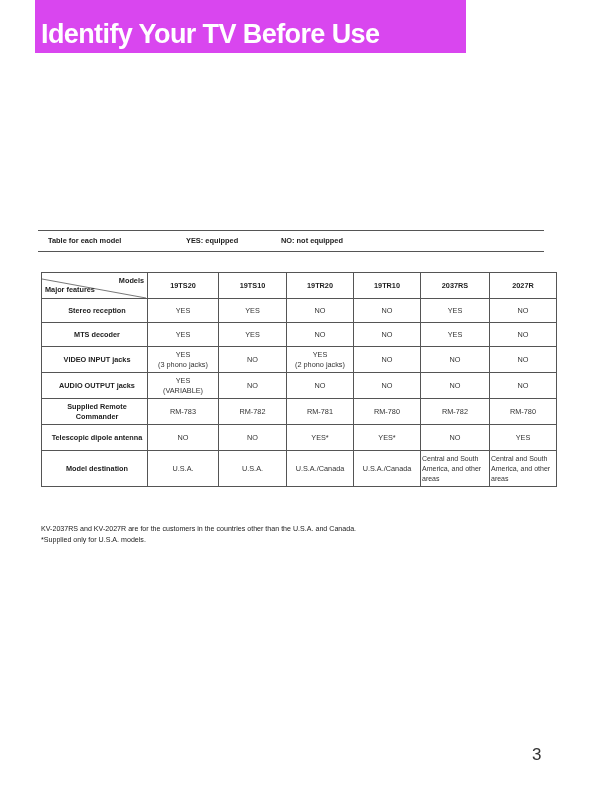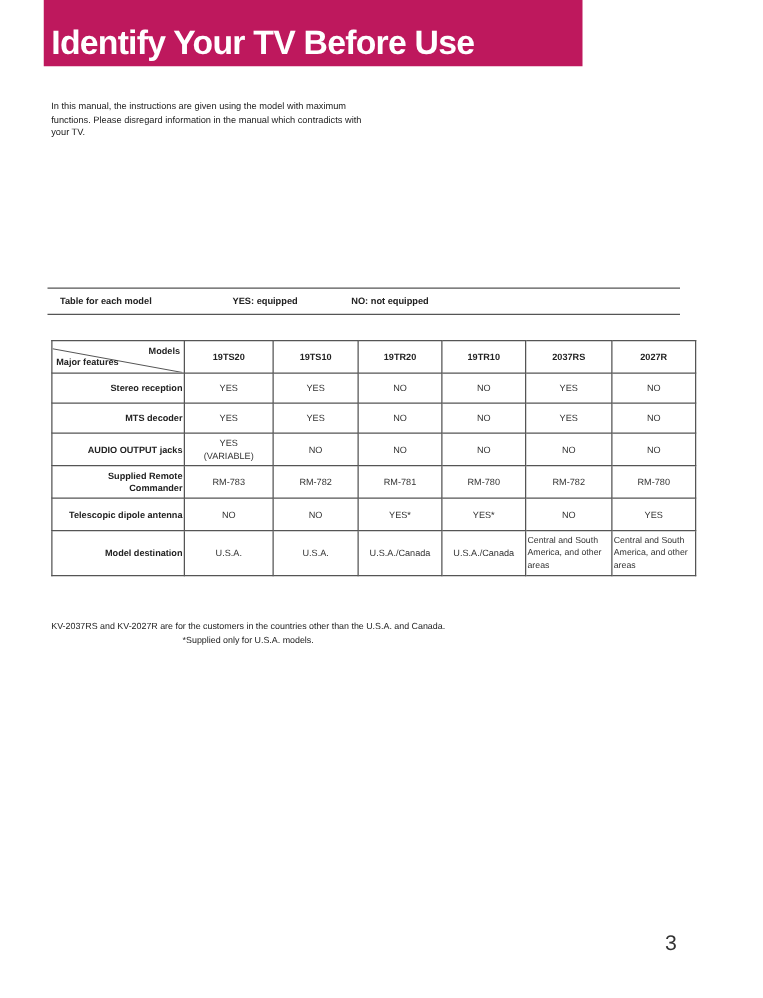--- a/index.html
+++ b/index.html
@@ -1,52 +1,51 @@
 <!DOCTYPE html>
 <html><head>
   <meta charset="utf-8">
   <style>
     html, body { margin: 0; padding: 0; background: #ffffff; }
     body { width: 610px; height: 798px; position: relative; overflow: hidden;
            font-family: "Liberation Sans", sans-serif; color: #1a1a1a; }
     .title-bar { position: absolute; left: 35px; top: 0; width: 431px; height: 53px;
-                 background: #be185d; }
+                 background: #d946ef; }
     .title-bar h1 { position: absolute; left: 6px; bottom: 3px; margin: 0; color: #fff;
                     font-family: "Liberation Sans", sans-serif; font-weight: bold;
                     font-size: 27px; letter-spacing: -0.6px; }
     .intro { position: absolute; left: 41px; top: 80px; width: 250px; font-size: 7.4px;
              line-height: 10.6px; color: #222; }
     .intro p { margin: 0 0 7px 0; }
     .intro .bold { font-weight: bold; margin-bottom: 0; font-size: 7.8px; }
     .legend-band { position: absolute; left: 38px; top: 230px; width: 506px; height: 20px;
                    border-top: 1px solid #555; border-bottom: 1px solid #555; }
     .legend-band span { position: absolute; top: 5px; font-size: 7.4px; font-weight: bold; color: #222; }
     table { position: absolute; left: 41px; top: 272px; border-collapse: collapse;
             font-size: 7.3px; color: #222; }
     td, th { border: 1px solid #555; text-align: center; vertical-align: middle;
              padding: 0 1px; line-height: 10px; }
     th { font-weight: bold; height: 25px; }
-    td.feat { text-align: right; font-weight: bold; padding-left: 6px; width: 98px; }
+    td.feat { text-align: center; font-weight: bold; padding-left: 6px; width: 98px; }
     td.val { font-weight: normal; color: #333; }
     .corner { position: relative; width: 104px; height: 25px; padding: 0; }
     .corner svg { position: absolute; left: 0; top: 0; }
     .corner .models { position: absolute; right: 3px; top: 3px; font-weight: bold; font-size: 7.3px; }
     .corner .major { position: absolute; left: 3px; bottom: 3px; font-weight: bold; font-size: 7.3px; }
-    .notes { position: absolute; left: 41px; top: 496px; font-size: 7.1px; line-height: 11px; color: #222; text-align: center; }
+    .notes { position: absolute; left: 41px; top: 524px; font-size: 7.1px; line-height: 11px; color: #222; }
     .page-number { position: absolute; left: 532px; top: 745px; font-size: 17px; color: #333; }
   </style>
 </head>
 <body>
 
 <div class="title-bar">
   <h1>Identify Your TV Before Use</h1>
 </div>
 
 <div class="intro">
-  <p>In this manual, the instructions are given using the model with maximum functions. Please disregard information in the manual which contradicts with your TV.</p>
 </div>
 
 <div class="legend-band">
   <span style="left:10px">Table for each model</span>
   <span style="left:148px">YES:  equipped</span>
   <span style="left:243px">NO:  not equipped</span>
 </div>
 
 <table>
   <thead>
@@ -76,20 +75,31 @@
         <td class="val" style="white-space: pre-line;">YES</td>
         <td class="val" style="white-space: pre-line;">NO</td>
       </tr>
       <tr style="height: 24px;">
         <td class="feat">MTS decoder</td>
         <td class="val" style="white-space: pre-line;">YES</td>
         <td class="val" style="white-space: pre-line;">YES</td>
         <td class="val" style="white-space: pre-line;">NO</td>
         <td class="val" style="white-space: pre-line;">NO</td>
         <td class="val" style="white-space: pre-line;">YES</td>
+        <td class="val" style="white-space: pre-line;">NO</td>
+      </tr>
+      <tr style="height: 26px;">
+        <td class="feat">VIDEO INPUT jacks</td>
+        <td class="val" style="white-space: pre-line;">YES
+(3 phono jacks)</td>
+        <td class="val" style="white-space: pre-line;">NO</td>
+        <td class="val" style="white-space: pre-line;">YES
+(2 phono jacks)</td>
+        <td class="val" style="white-space: pre-line;">NO</td>
+        <td class="val" style="white-space: pre-line;">NO</td>
         <td class="val" style="white-space: pre-line;">NO</td>
       </tr>
       <tr style="height: 26px; margin-top: 13px;">
         <td class="feat">AUDIO OUTPUT jacks</td>
         <td class="val" style="white-space: pre-line;">YES
 (VARIABLE)</td>
         <td class="val" style="white-space: pre-line;">NO</td>
         <td class="val" style="white-space: pre-line;">NO</td>
         <td class="val" style="white-space: pre-line;">NO</td>
         <td class="val" style="white-space: pre-line;">NO</td>

